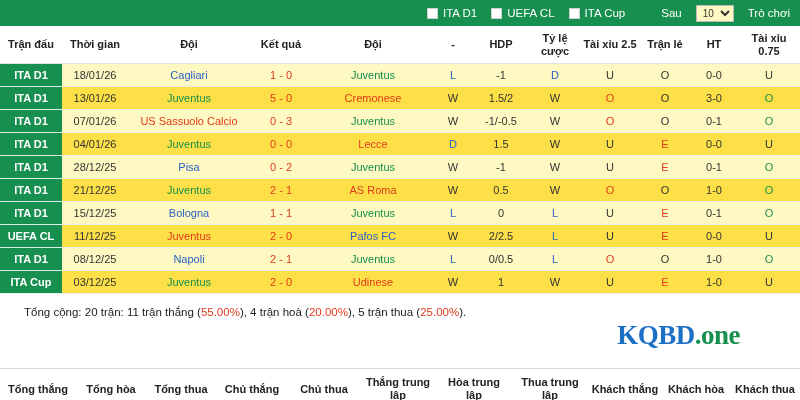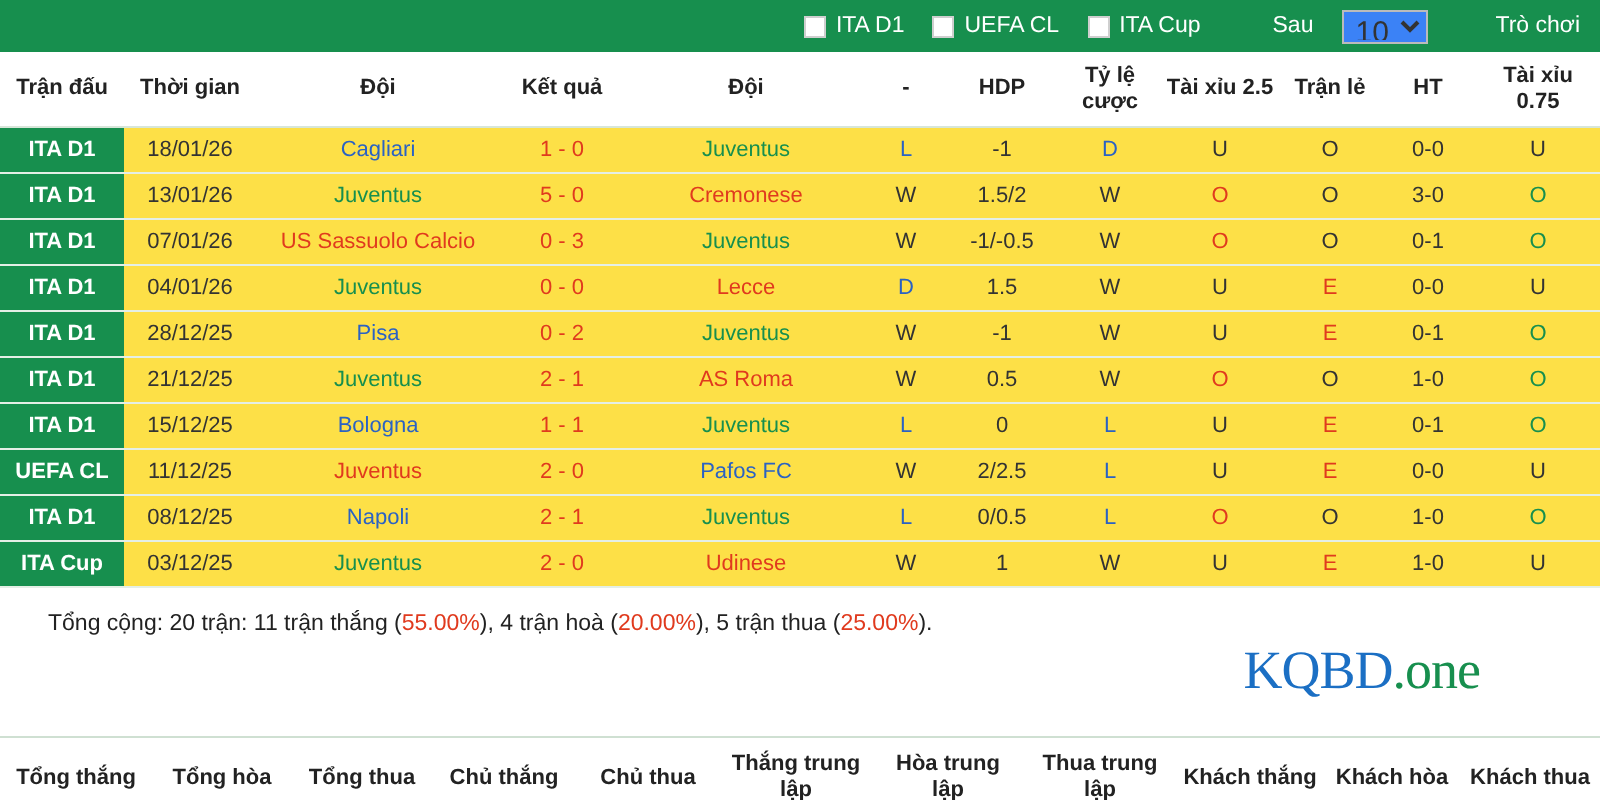--- a/index.html
+++ b/index.html
@@ -40,32 +40,31 @@
     height: 11px;
     background: #ffffff;
     border: 1px solid #cfcfcf;
     display: inline-block;
     box-sizing: border-box;
   }
   .sau-label {
     margin-left: 22px;
   }
   .num-select {
-    background: #3b82f6;
+    background: #fef9c3;
     color: #333;
     border: 1px solid #bbb;
-    font-size: 15px;
+    font-size: 10px;
     font-family: "Liberation Sans", sans-serif;
     padding: 1px 2px;
     height: 17px;
     box-sizing: border-box;
   }
   .trochoi {
     white-space: nowrap;
-    margin-left: 20px;
   }
 
   
   table.main {
     width: 800px;
     border-collapse: collapse;
     table-layout: fixed;
   }
   table.main th {
     background: #ffffff;
@@ -81,21 +80,21 @@
   table.main td {
     padding: 5px 2px;
     text-align: center;
     font-size: 11px;
     border-bottom: 1px solid #e4efe6;
     vertical-align: middle;
     white-space: nowrap;
     overflow: hidden;
     text-overflow: ellipsis;
   }
-  tr.row-odd td { background: #fde047; }
+  tr.row-odd td { background: #fef9c3; }
   tr.row-even td { background: #fde047; }
 
   .league-cell {
     background: #178f4e !important;
     color: #ffffff;
     font-weight: bold;
     font-size: 11px;
   }
   .team-home, .team-away { font-size: 11px; }
   .c-green { color: #178f4e; }
@@ -114,21 +113,21 @@
     height: 74px;
     box-sizing: border-box;
   }
   .summary .pct { color: #e03a1e; }
   .summary .hl { color: #e03a1e; }
   .logo {
     position: absolute;
     right: 60px;
     top: 18px;
     font-family: "Liberation Serif", serif;
-    font-weight: normal;
+    font-weight: bold;
     font-size: 27px;
     letter-spacing: -0.5px;
   }
   .logo .kq { color: #1b6fc4; }
   .logo .one { color: #178f4e; }
 
   
   table.bottom {
     width: 800px;
     border-collapse: collapse;

